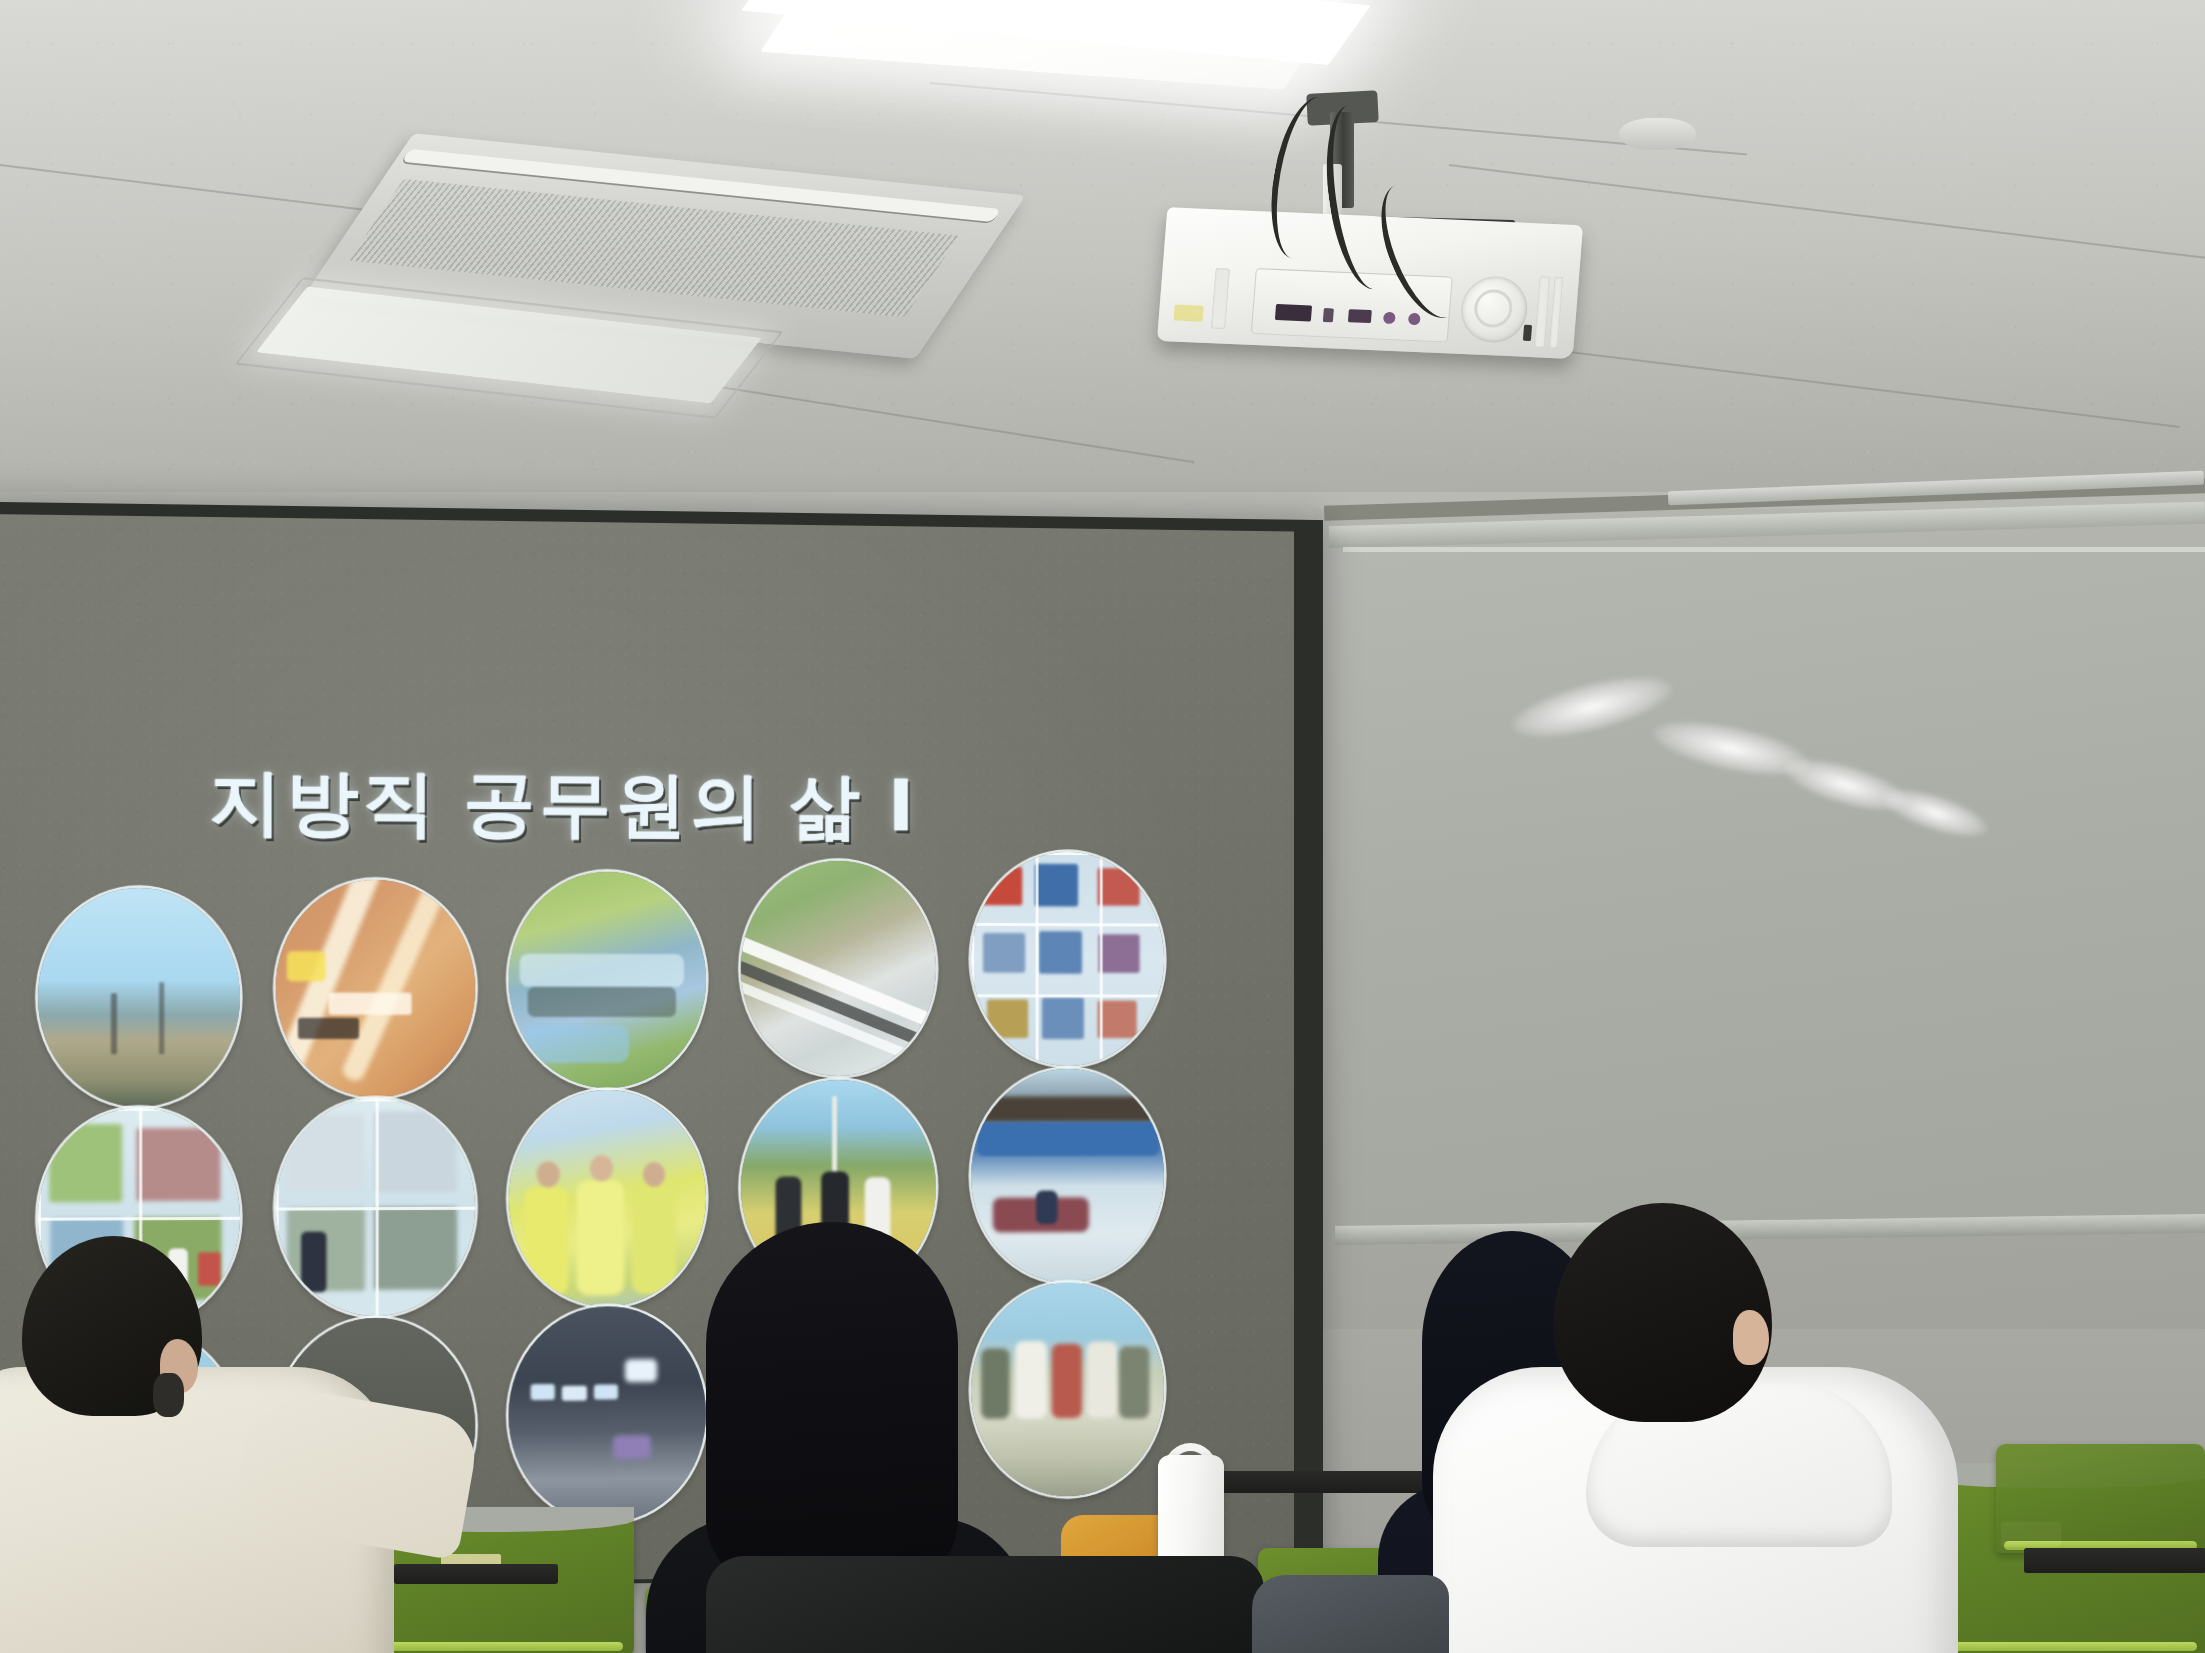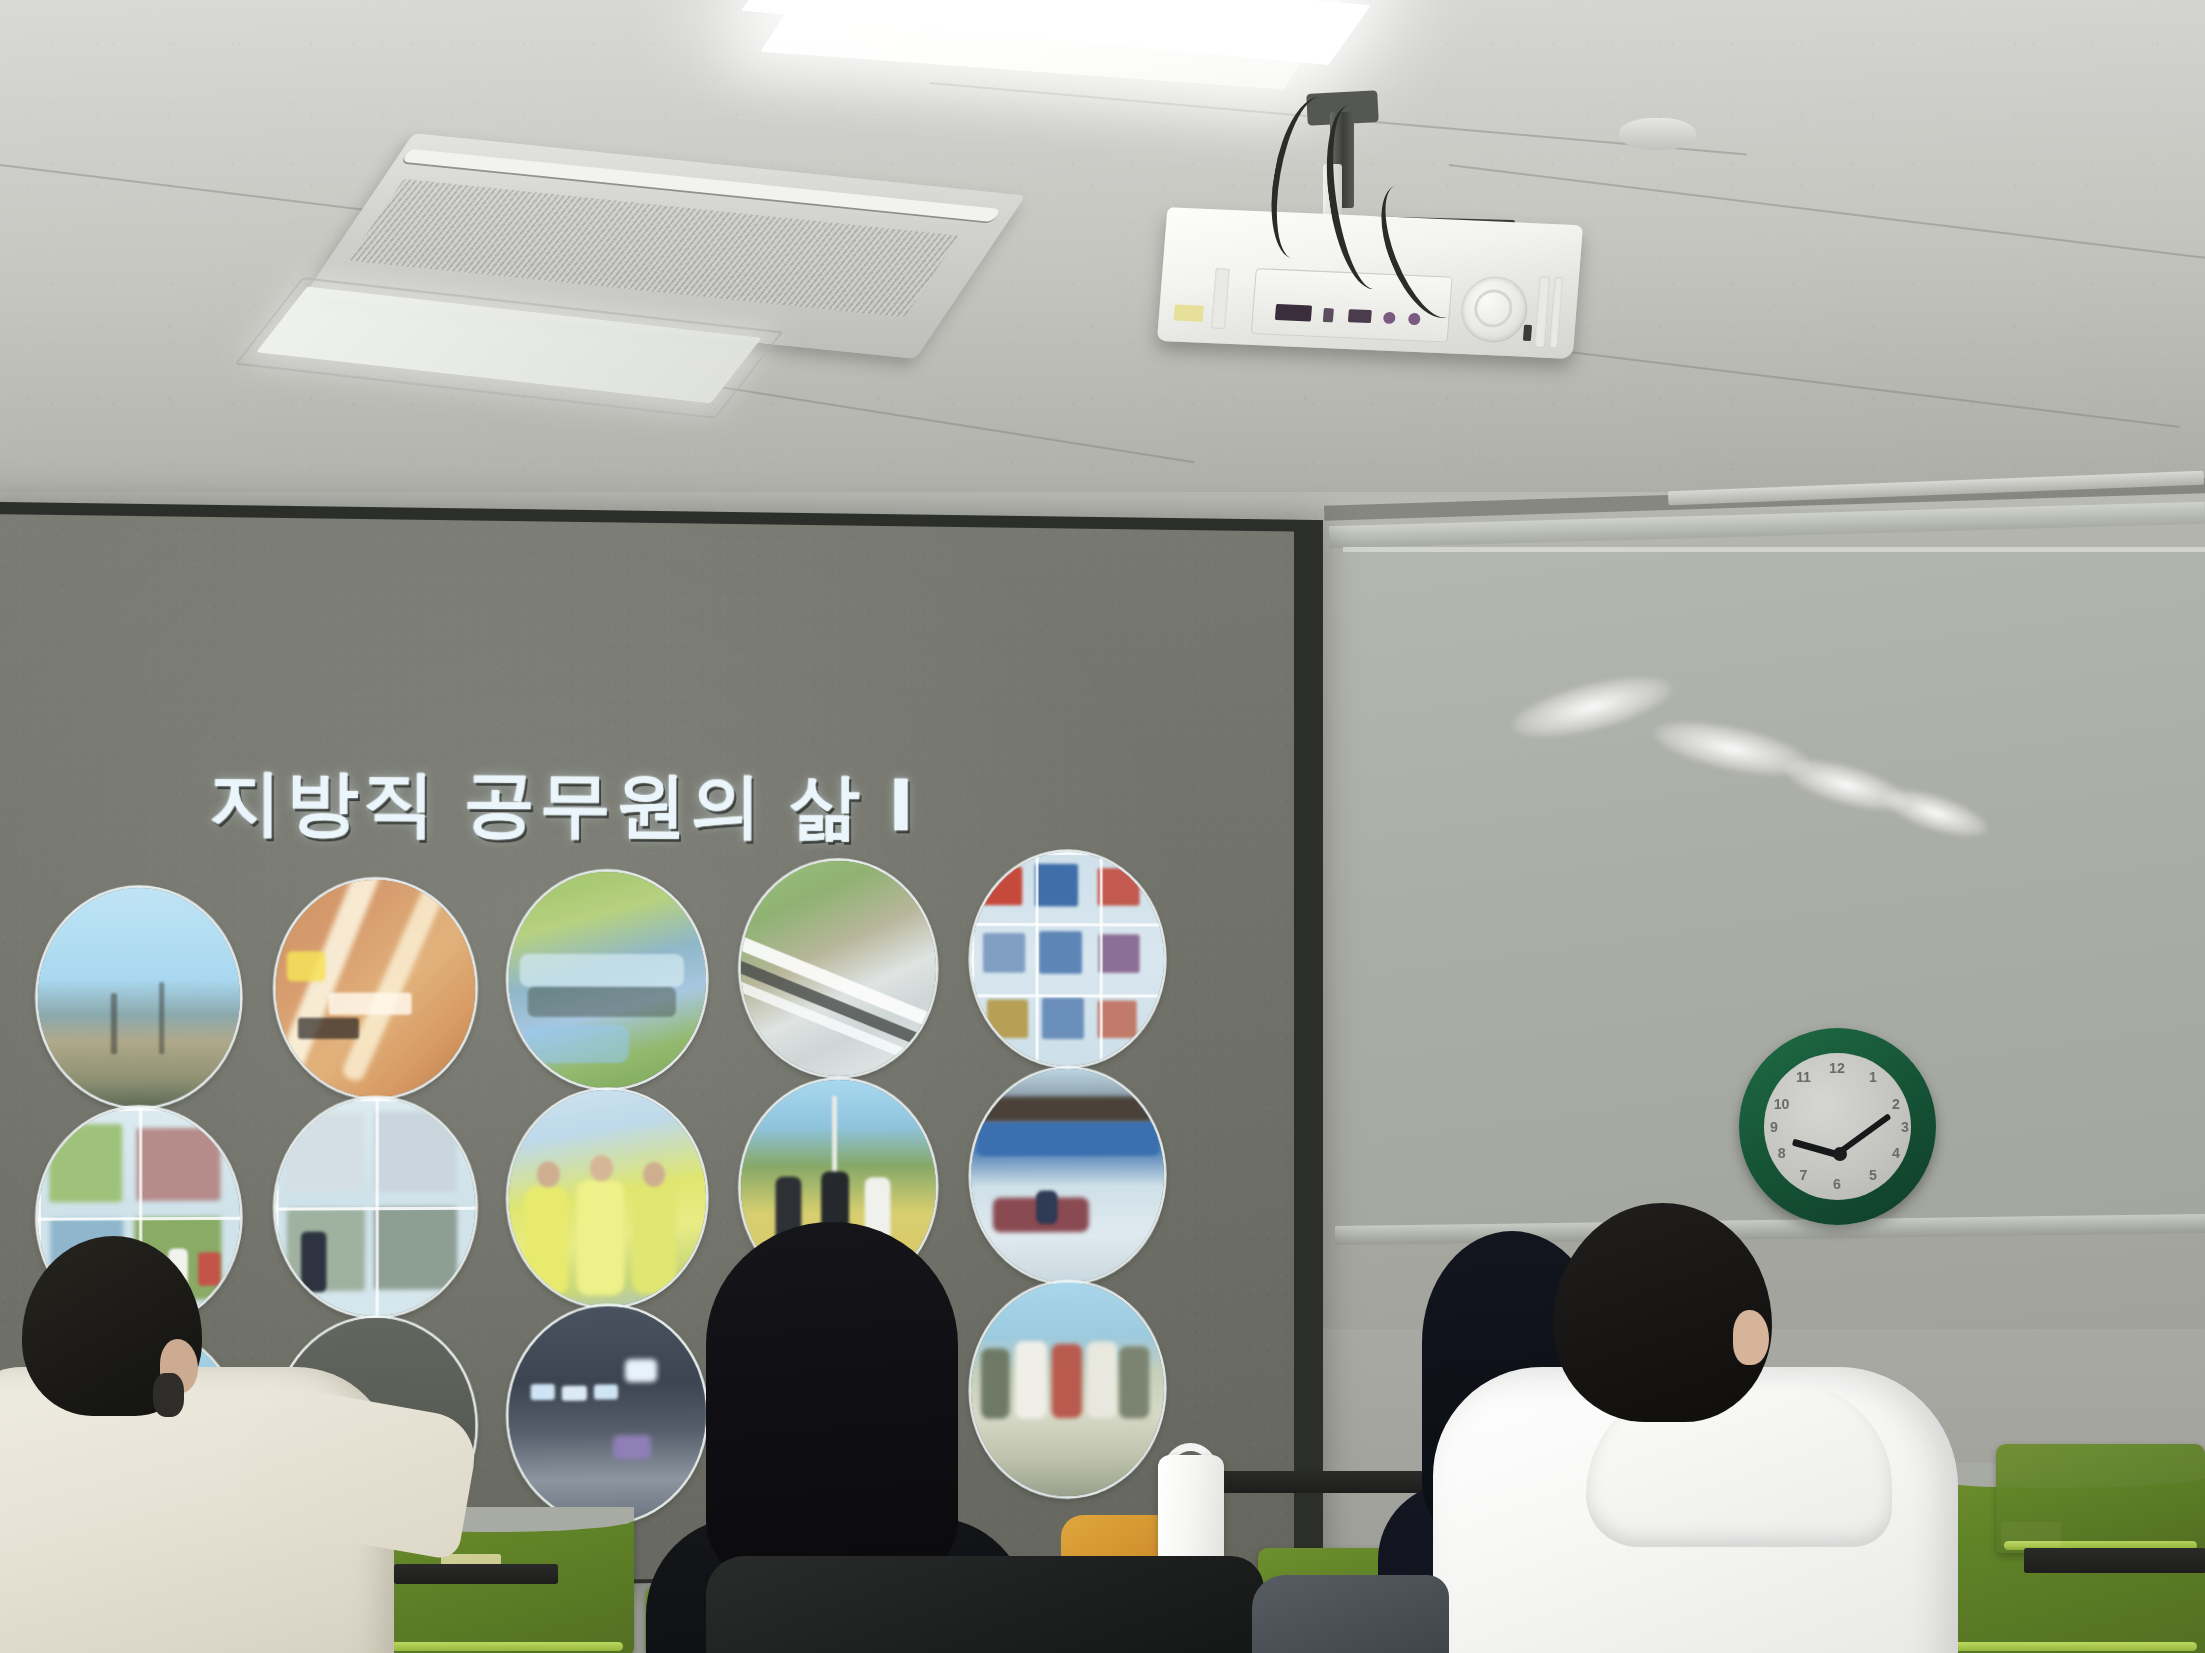--- a/index.html
+++ b/index.html
@@ -490,39 +490,20 @@
   <div class="wb-top-rail2"></div>
   <div class="wb-top-rail"></div>
   <div class="whiteboard"></div>
   <div class="wb-smudge s1"></div>
   <div class="wb-smudge s2"></div>
   <div class="wb-smudge s3"></div>
   <div class="wb-smudge s4"></div>
   <div class="wb-tray"></div>
   <div class="ceil-strip"></div>
 
-  <div class="clock-outer">
-    <div class="clock-face">
-      <div class="cnum" style="left:62px;top:6.6px;">12</div>
-      <div class="cnum" style="left:98px;top:16.4px;">1</div>
-      <div class="cnum" style="left:121px;top:43px;">2</div>
-      <div class="cnum" style="left:130px;top:66px;">3</div>
-      <div class="cnum" style="left:121px;top:92px;">4</div>
-      <div class="cnum" style="left:98px;top:114px;">5</div>
-      <div class="cnum" style="left:62px;top:123px;">6</div>
-      <div class="cnum" style="left:28.4px;top:114px;">7</div>
-      <div class="cnum" style="left:6.6px;top:92px;">8</div>
-      <div class="cnum" style="left:-1.1px;top:66px;">9</div>
-      <div class="cnum" style="left:6.6px;top:43px;">10</div>
-      <div class="cnum" style="left:28.4px;top:16.4px;">11</div>
-      <div class="chand hour"></div>
-      <div class="chand minute"></div>
-      <div class="cpin"></div>
-    </div>
-  </div>
 
   <div class="screen-frame">
     <div class="screen">
       <div class="screen-grain"></div>
       <div class="screen-vignette"></div>
 
       <div class="slide-title">지방직 공무원의 삶 Ⅰ</div>
 
       <div class="collage">
 

